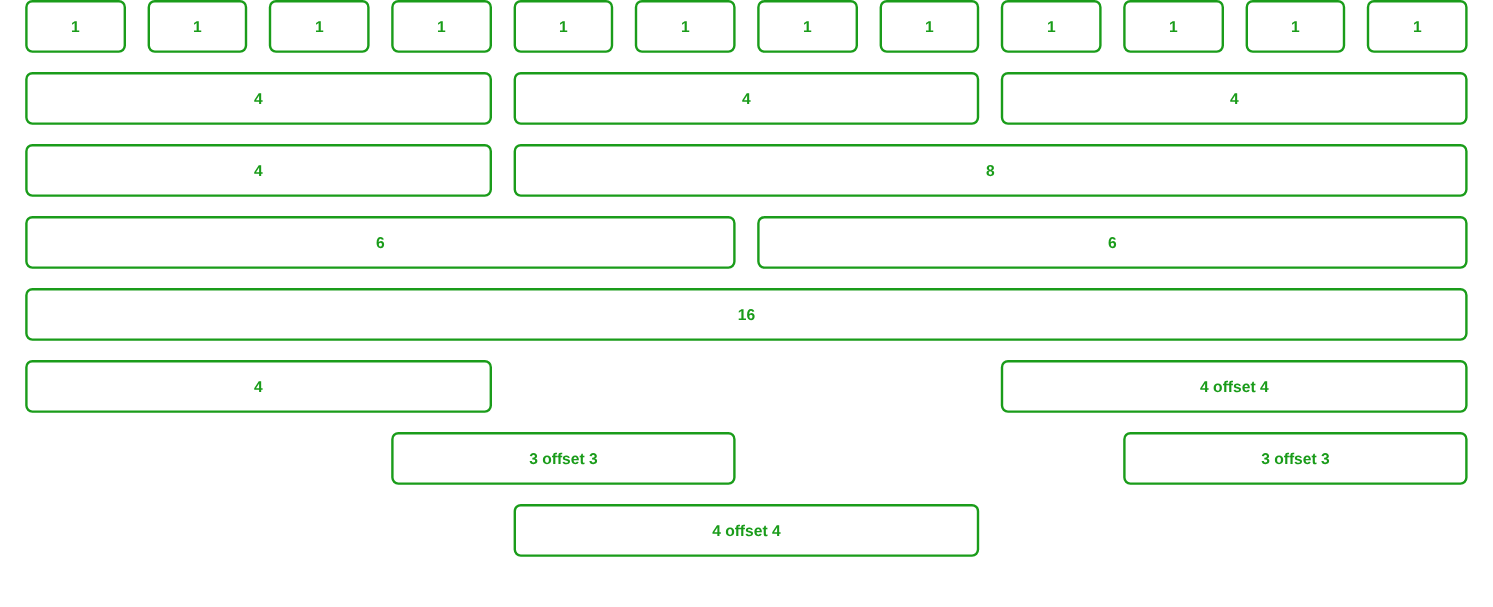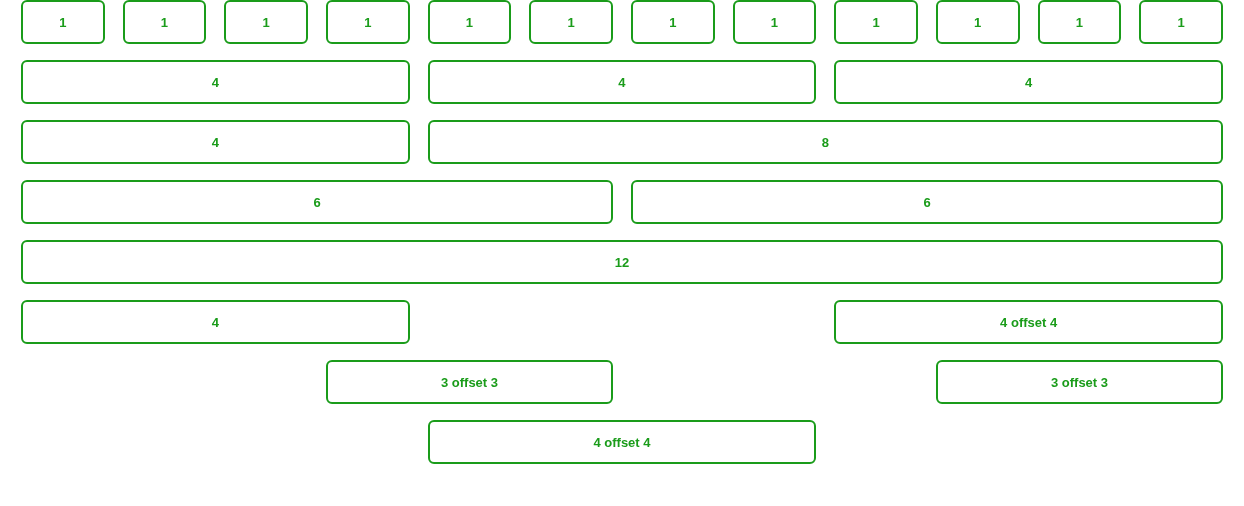--- a/index.html
+++ b/index.html
@@ -132,21 +132,21 @@
     <div class="grid-col c-6">
       <div class="cell">6</div>
     </div>
     <div class="grid-col c-6">
       <div class="cell">6</div>
     </div>
   </div>
 
   <div class="grid-row">
     <div class="grid-col c-12">
-      <div class="cell">12</div>
+      <div class="cell">16</div>
     </div>
   </div>
 
   <div class="grid-row">
     <div class="grid-col c-4">
       <div class="cell">4</div>
     </div>
     <div class="grid-col c-4 off-4">
       <div class="cell">4 offset 4</div>
     </div>

